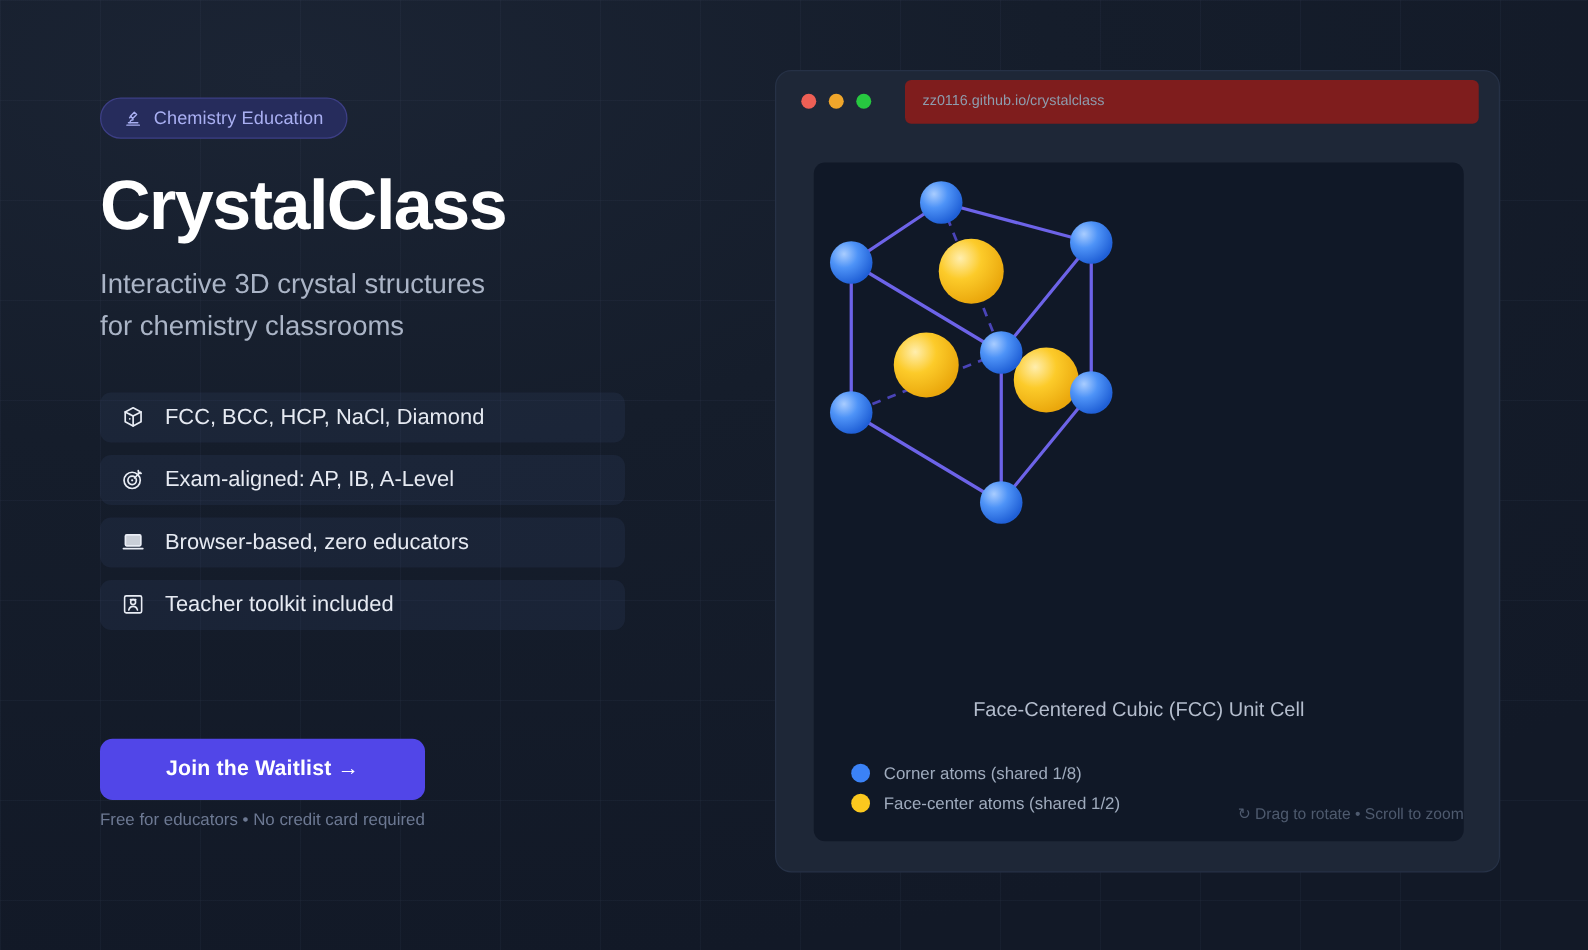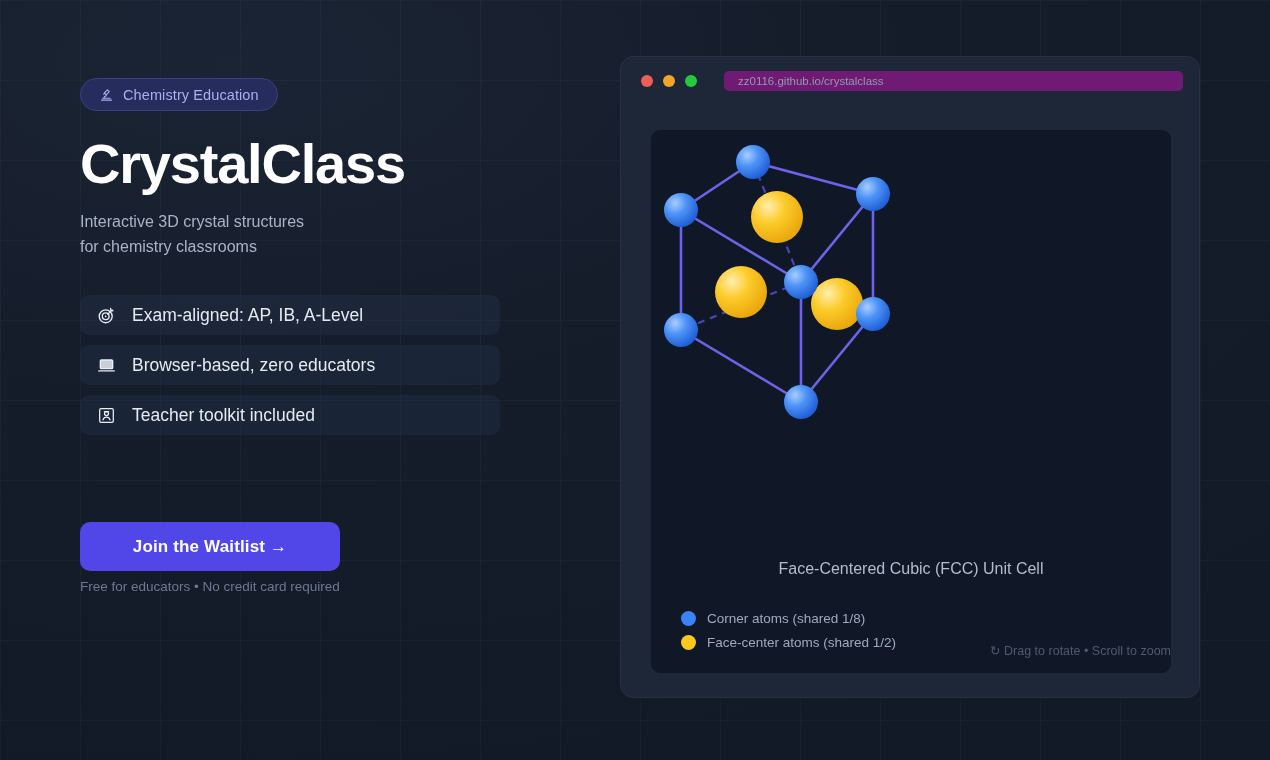--- a/index.html
+++ b/index.html
@@ -43,21 +43,21 @@
     margin-top:24px;
     font-size:56px;
     line-height:1.05;
     font-weight:bold;
     color:#ffffff;
     letter-spacing:-1.2px;
   }
 
   p.subtitle {
     margin-top:16px;
-    font-size:16px;
+    font-size:22px;
     line-height:1.55;
     color:#aab4c6;
     font-weight:normal;
   }
   p.subtitle .ln { display:block; }
 
   
   #features { margin-top:36px; width:420px; }
 
   .feature {
@@ -107,23 +107,23 @@
     padding:0 16px 0 20px;
     gap:8px;
   }
   .dot { width:12px; height:12px; border-radius:50%; flex:0 0 12px; }
   .dot.red    { background:#ed5f55; }
   .dot.yellow { background:#f0a62b; margin-left:2px; }
   .dot.green  { background:#27c840; margin-left:2px; }
 
   #urlbar {
     margin-left:19px;
-    flex:1; height:20px;
+    flex:1; height:35px;
     border-radius:5px;
-    background:#701a75;
+    background:#7f1d1d;
     display:flex; align-items:center;
     padding:0 14px;
     font-size:11.5px;
     color:#8e9cad;
     overflow:hidden; white-space:nowrap;
   }
 
   
   #viewport {
     position:absolute; left:30px; top:73px;
@@ -182,20 +182,32 @@
 
     <h1 class="title">CrystalClass</h1>
 
     <p class="subtitle">
       <span class="ln">Interactive 3D crystal structures</span>
       <span class="ln">for chemistry classrooms</span>
     </p>
 
     <div id="features">
 
+      <div class="feature">
+        <span class="ico">
+          <svg viewBox="0 0 24 24" fill="none" stroke="currentColor" stroke-width="1.7" stroke-linecap="round" stroke-linejoin="round">
+            <path d="M12 2.8l8 4.2v10L12 21.2 4 17V7z"></path>
+            <path d="M4 7l8 4.2L20 7"></path>
+            <path d="M12 11.2V21.2"></path>
+            <circle cx="8.6" cy="9.4" r="0.9" fill="currentColor" stroke="none"></circle>
+            <circle cx="8.6" cy="14" r="0.9" fill="currentColor" stroke="none"></circle>
+          </svg>
+        </span>
+        <span>FCC, BCC, HCP, NaCl, Diamond</span>
+      </div>
 
       <div class="feature">
         <span class="ico">
           <svg viewBox="0 0 24 24" fill="none" stroke="currentColor" stroke-width="1.7" stroke-linecap="round" stroke-linejoin="round">
             <circle cx="11" cy="13" r="8.2"></circle>
             <circle cx="11" cy="13" r="4.3"></circle>
             <circle cx="11" cy="13" r="1.1" fill="currentColor" stroke="none"></circle>
             <path d="M13.4 10.6L19 5"></path>
             <path d="M17.2 3.1l.3 2.6 2.6.3"></path>
           </svg>

